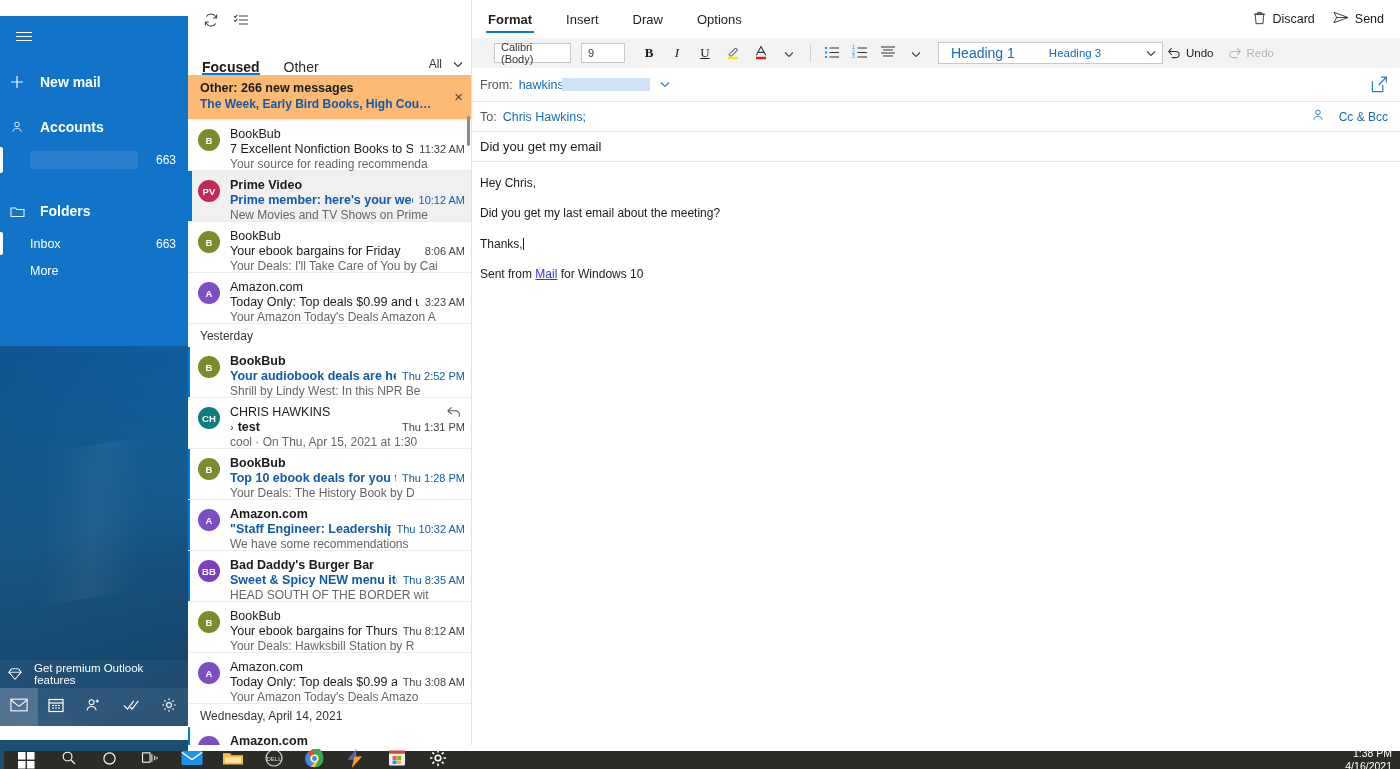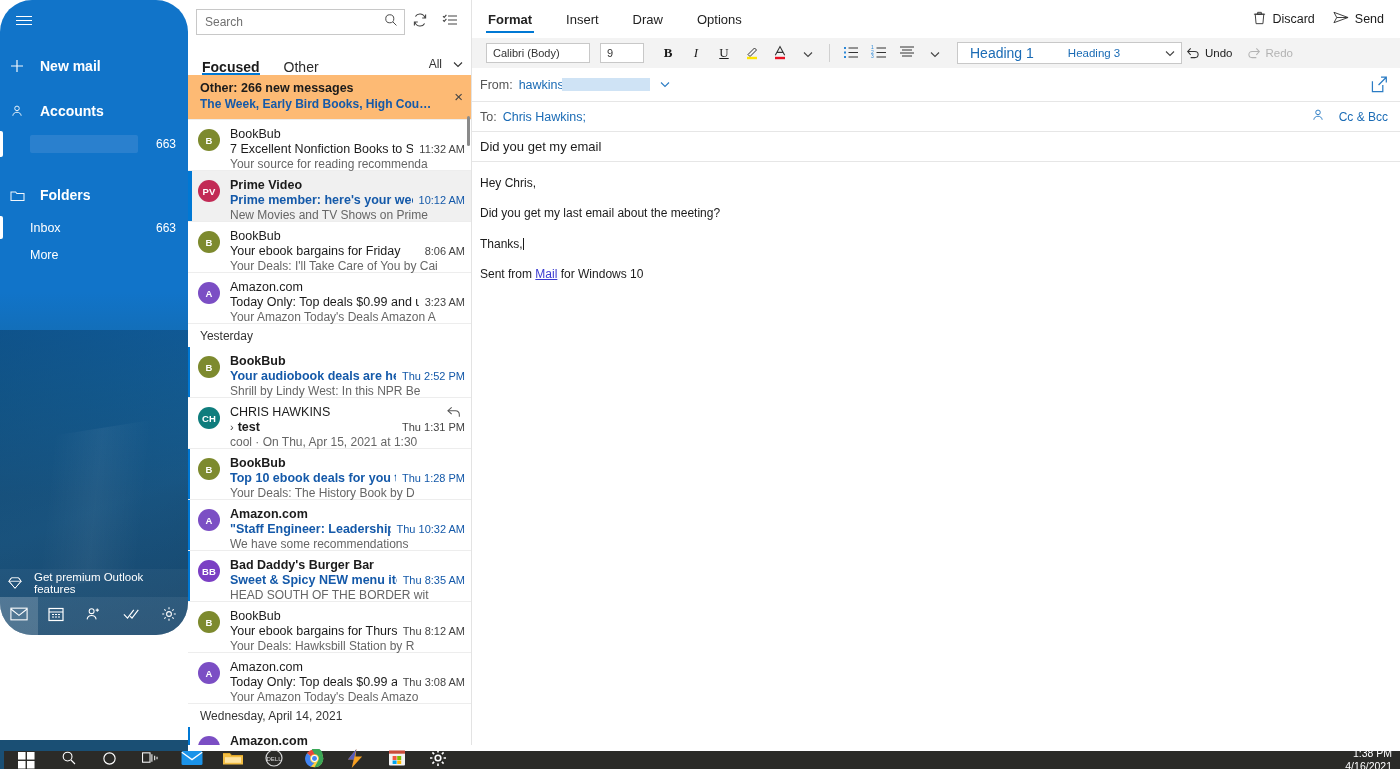--- a/index.html
+++ b/index.html
@@ -6,23 +6,23 @@
   html, body {
     width: 1400px; height: 769px;
     font-family: "Liberation Sans", sans-serif;
     overflow: hidden;
     background: #fff;
   }
   #app { position: relative; width: 1400px; height: 769px; }
 
   
   .sidebar {
-    position: absolute; left: 0; top: 0; width: 188px; height: 635px;
+    position: absolute; left: 0; top: 16px; width: 188px; height: 710px;
     background: linear-gradient(180deg,#1174c9 0%, #1174c9 46%, #15659f 62%, #1a5580 78%, #1f4f72 100%);
-    color: #fff; overflow: hidden; border-radius: 32px;
+    color: #fff; overflow: hidden;
   }
   .sidebar:before {
     content: ""; position: absolute; left: 0; top: 330px; width: 188px; height: 410px;
     background:
       radial-gradient(ellipse 150px 90px at 40px 420px, rgba(255,255,255,.07), rgba(255,255,255,0) 70%),
       linear-gradient(160deg, rgba(12,60,100,0.55) 0%, rgba(20,80,128,0.25) 45%, rgba(10,48,84,0.5) 100%);
     pointer-events: none;
   }
   .sidebar:after{
     content:""; position:absolute; left:-10px; top:430px; width:210px; height:150px;
@@ -132,21 +132,21 @@
   .rtab.active { font-weight:700; }
   .rtab.active:after { content:""; position:absolute; left:0; right:0; bottom:2px; height:2px; background:#0078d4; }
   .ribbon-actions { margin-left:auto; display:flex; align-items:center; gap:18px; padding-right:16px; }
   .raction { display:flex; align-items:center; gap:6px; font-size:12.5px; color:#1b1b1b; cursor:pointer; }
 
   .ribbon { display:flex; align-items:center; height:30px; background:#f3f3f3; padding: 0 8px 0 6px; }
   .fontname, .fontsize {
     height:20px; border:1px solid #c8c8c8; background:#fff; font-size:11px; color:#333;
     display:flex; align-items:center; padding: 0 6px; cursor:pointer;
   }
-  .fontname { width:104px; margin-left: 8px;}
+  .fontname { width:77px; margin-left: 16px;}
   .fontsize { width:44px; margin-left: 10px;}
   .rbtn { width:28px; height:26px; display:flex; align-items:center; justify-content:center; cursor:pointer; font-size:13px; color:#1b1b1b; }
   .rsep { width:1px; height:18px; background:#d0d0d0; margin: 0 7px; }
   .stylebox {
     height:22px; border:1px solid #c8c8c8; background:#fff; display:flex; align-items:center;
     width:225px; margin-left:8px; padding-left:4px;
   }
   .stylebox .h1 { font-size:14px; color:#1a6bb5; padding: 0 8px; cursor:pointer;}
   .stylebox .h2 { font-size:11.5px; color:#1a6bb5; padding: 0 8px; margin-left:18px; cursor:pointer;}
   .stylebox .cv { margin-left:auto; padding-right:6px; color:#444; font-size:10px; cursor:pointer;}
@@ -287,29 +287,20 @@
               <circle cx="8" cy="8" r="2.4" fill="none" stroke="#fff" stroke-width="1.1"></circle>
               <path d="M8 1.2v2M8 12.8v2M1.2 8h2M12.8 8h2M3.3 3.3l1.4 1.4M11.3 11.3l1.4 1.4M12.7 3.3l-1.4 1.4M4.7 11.3l-1.4 1.4" stroke="#fff" stroke-width="1.1"></path>
             </svg>
         </span>
       </div>
     </div>
   </div>
 
   <div class="listpane">
     <div class="search-row">
-      <div class="searchbox">
-        <input type="text" placeholder="Search" style="">
-        <span>
-          <svg width="14" height="14" viewBox="0 0 16 16">
-              <circle cx="6.6" cy="6.6" r="4.6" fill="none" stroke="#444" stroke-width="1.1"></circle>
-              <path d="M10.2 10.2l4 4" stroke="#444" stroke-width="1.1"></path>
-            </svg>
-        </span>
-      </div>
       <div class="icobtn">
         <span>
           <svg width="16" height="16" viewBox="0 0 16 16">
               <path d="M13 6A5.2 5.2 0 0 0 3.4 4.6" fill="none" stroke="#444" stroke-width="1.1"></path>
               <path d="M3 10a5.2 5.2 0 0 0 9.6 1.4" fill="none" stroke="#444" stroke-width="1.1"></path>
               <path d="M13.6 2.6V6h-3.4M2.4 13.4V10h3.4" fill="none" stroke="#444" stroke-width="1.1"></path>
             </svg>
         </span>
       </div>
       <div class="icobtn">

